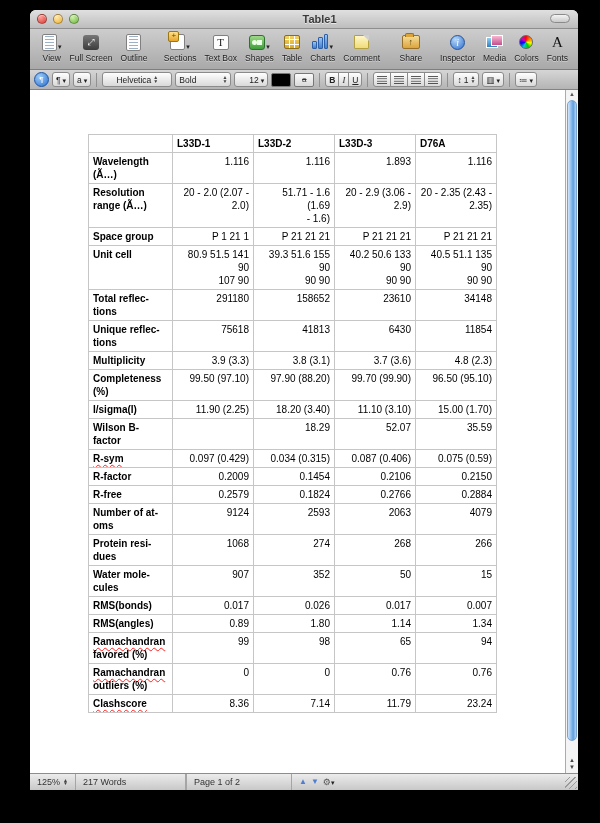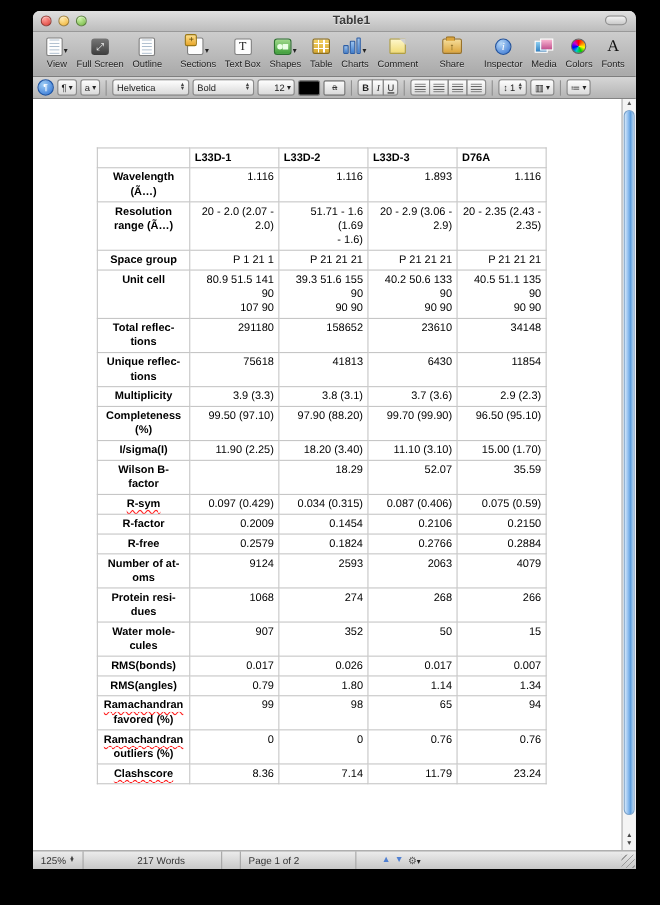--- a/index.html
+++ b/index.html
@@ -93,34 +93,34 @@
   
   .docarea{flex:1 1 auto;position:relative;background:#fff;overflow:hidden;}
   .doc-content{position:absolute;left:58px;top:44px;width:410px;}
   .doc-title{font-size:11px;font-weight:bold;color:#000;white-space:pre;margin-bottom:7px;}
   .caret{display:inline-block;width:1px;height:11px;background:#222;vertical-align:-1px;margin-left:1px;}
   table.stats{border-collapse:collapse;table-layout:fixed;width:409px;}
   table.stats col.c0{width:84px;} table.stats col.cd{width:81px;}
   table.stats th,table.stats td{border:1px solid #c6c6c6;font-size:10px;line-height:13px;
         padding:2px 4px;vertical-align:top;white-space:pre-line;overflow:hidden;}
   table.stats th{font-weight:bold;text-align:left;}
-  td.lbl{font-weight:bold;text-align:center;}
+  td.lbl{font-weight:bold;text-align:left;}
   td.val{text-align:right;}
   .squiggle{text-decoration:underline;text-decoration-style:wavy;text-decoration-color:#ff2222;text-decoration-thickness:1px;text-underline-offset:2px;}
   
   .scrollbar{position:absolute;right:0;top:0;bottom:0;width:13px;background:#f4f4f4;border-left:1px solid #ababab;box-sizing:border-box;}
   .sb-top-arrow{position:absolute;top:1px;left:0;right:0;text-align:center;font-size:6px;color:#555;}
   .sb-thumb{position:absolute;left:1px;right:1px;top:10px;bottom:32px;border-radius:6px;
             background:linear-gradient(to right,#d4e7fa,#8cbcee 40%,#5e9fdf 65%,#b3d4f2);
             border:1px solid #7ba3cb;box-sizing:border-box;}
   .sb-bottom{position:absolute;bottom:2px;left:0;right:0;display:flex;flex-direction:column;align-items:center;
              font-size:6px;color:#444;line-height:7px;}
   
   .statusbar{height:16px;flex:0 0 auto;background:linear-gradient(#ececec,#c8c8c8);
-             border-top:1px solid #8d8d8d;display:flex;align-items:center;font-size:9px;color:#333;position:relative;gap:16px;}
+             border-top:1px solid #8d8d8d;display:flex;align-items:center;font-size:9px;color:#333;position:relative;}
   .st-seg{display:flex;align-items:center;height:100%;padding:0 7px;border-right:1px solid #a5a5a5;gap:3px;}
   .st-plain{border-right:1px solid #a5a5a5;}
   .st-nav{display:flex;align-items:center;gap:4px;padding:0 7px;height:100%;}
   .tri{font-size:8px;color:#4f7fd2;line-height:8px;}
   .gear{font-size:9px;color:#555;}
   .grip{position:absolute;right:1px;bottom:1px;width:12px;height:12px;
         background:repeating-linear-gradient(135deg,transparent 0 3px,#9b9b9b 3px 4px);}
 </style>
 </head>
 <body>
@@ -239,21 +239,21 @@
     <span class="fb-circle">¶</span>
     <span class="fb-select">
         <span>¶</span>
         <span class="dd">▾</span>
       </span>
     <span class="fb-select">
         <span>a</span>
         <span class="dd">▾</span>
       </span>
     <span class="fb-sep"></span>
-    <span class="fb-select" style="width:62px;justify-content:space-between;">
+    <span class="fb-select" style="width:62px;justify-content:center;">
         <span>Helvetica</span>
         <span class="stepper">
           <span>▲</span>
           <span>▼</span>
         </span>
       </span>
     <span class="fb-select" style="width:48px;justify-content:space-between;">
         <span>Bold</span>
         <span class="stepper">
           <span>▲</span>
@@ -369,21 +369,21 @@
               <td class="val">75618</td>
               <td class="val">41813</td>
               <td class="val">6430</td>
               <td class="val">11854</td>
             </tr>
             <tr>
               <td class="lbl">Multiplicity</td>
               <td class="val">3.9 (3.3)</td>
               <td class="val">3.8 (3.1)</td>
               <td class="val">3.7 (3.6)</td>
-              <td class="val">2.9 (2.3)</td>
+              <td class="val">4.8 (2.3)</td>
             </tr>
             <tr>
               <td class="lbl">Completeness
 (%)</td>
               <td class="val">99.50 (97.10)</td>
               <td class="val">97.90 (88.20)</td>
               <td class="val">99.70 (99.90)</td>
               <td class="val">96.50 (95.10)</td>
             </tr>
             <tr>
@@ -448,21 +448,21 @@
             </tr>
             <tr>
               <td class="lbl">RMS(bonds)</td>
               <td class="val">0.017</td>
               <td class="val">0.026</td>
               <td class="val">0.017</td>
               <td class="val">0.007</td>
             </tr>
             <tr>
               <td class="lbl">RMS(angles)</td>
-              <td class="val">0.79</td>
+              <td class="val">0.89</td>
               <td class="val">1.80</td>
               <td class="val">1.14</td>
               <td class="val">1.34</td>
             </tr>
             <tr>
               <td class="lbl"><span class="squiggle">Ramachandran</span>
 favored (%)</td>
               <td class="val">99</td>
               <td class="val">98</td>
               <td class="val">65</td>
@@ -497,21 +497,21 @@
   </div>
 
   <div class="statusbar">
     <div class="st-seg">
       <span>125%</span>
       <span class="stepper">
           <span>▲</span>
           <span>▼</span>
         </span>
     </div>
-    <div class="st-seg st-plain" style="min-width:95px;justify-content:center;">
+    <div class="st-seg st-plain" style="min-width:95px;">
       <span>217 Words</span>
     </div>
     <div class="st-seg" style="min-width:90px;border-left:1px solid #a5a5a5;">
       <span>Page 1 of 2</span>
     </div>
     <div class="st-nav">
       <span class="tri">▲</span>
       <span class="tri">▼</span>
       <span class="gear">⚙<span class="dd">▾</span></span>
     </div>

